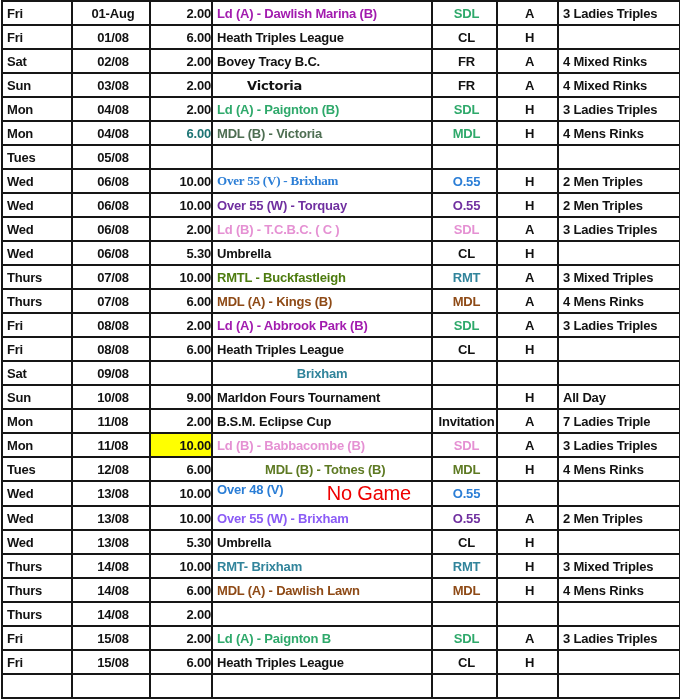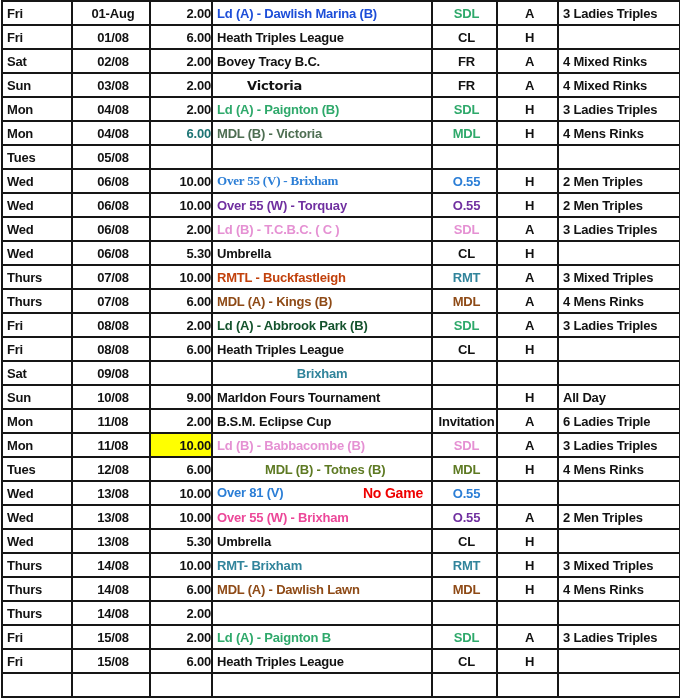--- a/index.html
+++ b/index.html
@@ -44,21 +44,21 @@
   td.c-detail { padding-left: 3px; }
   td.c-event { padding-left: 4px; }
 
   .ev-victoria {
     font-family: "DejaVu Sans", sans-serif; font-size: 16px; font-weight: normal;
     letter-spacing: 0.2px; padding-left: 34px !important;
   }
   .ev-center { text-align: center; padding-left: 0 !important; }
   .lg-small { font-size: 11px; letter-spacing: -0.4px; border-radius: 9px; }
   .note {
-    float: right; margin-right: 8px; font-size: 14px; font-weight: bold;
+    float: right; margin-right: 20px; font-size: 20px; font-weight: normal;
   }
 </style>
 </head>
 <body>
 
 <div class="sheet">
 
 
   <table class="fixtures">
     <colgroup>
@@ -68,21 +68,21 @@
       <col style="width:220px">
         <col style="width:65px">
         <col style="width:61px">
       <col style="width:122px">
     </colgroup>
     <tbody>
         <tr>
           <td class="c-day">Fri</td>
           <td class="c-date">01-Aug</td>
           <td class="c-time">2.00</td>
-          <td class="c-event"><span style="color: #1d4ed8;">Ld (A) - Dawlish Marina (B)</span></td>
+          <td class="c-event"><span style="color: #a21caf;">Ld (A) - Dawlish Marina (B)</span></td>
           <td class="c-league" style="color: rgb(47, 169, 107);">SDL</td>
           <td class="c-venue">A</td>
           <td class="c-detail">3 Ladies Triples</td>
         </tr>
         <tr>
           <td class="c-day">Fri</td>
           <td class="c-date">01/08</td>
           <td class="c-time">6.00</td>
           <td class="c-event"><span>Heath Triples League</span></td>
           <td class="c-league">CL</td>
@@ -167,39 +167,39 @@
           <td class="c-time">5.30</td>
           <td class="c-event"><span>Umbrella</span></td>
           <td class="c-league">CL</td>
           <td class="c-venue">H</td>
           <td class="c-detail"></td>
         </tr>
         <tr>
           <td class="c-day">Thurs</td>
           <td class="c-date">07/08</td>
           <td class="c-time">10.00</td>
-          <td class="c-event"><span style="color: #c2410c;">RMTL - Buckfastleigh</span></td>
+          <td class="c-event"><span style="color: #4d7c0f;">RMTL - Buckfastleigh</span></td>
           <td class="c-league" style="color: rgb(49, 132, 155);">RMT</td>
           <td class="c-venue">A</td>
           <td class="c-detail">3 Mixed Triples</td>
         </tr>
         <tr>
           <td class="c-day">Thurs</td>
           <td class="c-date">07/08</td>
           <td class="c-time">6.00</td>
           <td class="c-event"><span style="color: rgb(142, 74, 22);">MDL (A)  - Kings (B)</span></td>
           <td class="c-league" style="color: rgb(142, 74, 22);">MDL</td>
           <td class="c-venue">A</td>
           <td class="c-detail">4 Mens Rinks</td>
         </tr>
         <tr>
           <td class="c-day">Fri</td>
           <td class="c-date">08/08</td>
           <td class="c-time">2.00</td>
-          <td class="c-event"><span style="color: #14532d;">Ld (A) - Abbrook Park  (B)</span></td>
+          <td class="c-event"><span style="color: #a21caf;">Ld (A) - Abbrook Park  (B)</span></td>
           <td class="c-league" style="color: rgb(47, 169, 107);">SDL</td>
           <td class="c-venue">A</td>
           <td class="c-detail">3 Ladies Triples</td>
         </tr>
         <tr>
           <td class="c-day">Fri</td>
           <td class="c-date">08/08</td>
           <td class="c-time">6.00</td>
           <td class="c-event"><span>Heath  Triples League</span></td>
           <td class="c-league">CL</td>
@@ -224,21 +224,21 @@
           <td class="c-venue">H</td>
           <td class="c-detail">All Day</td>
         </tr>
         <tr>
           <td class="c-day">Mon</td>
           <td class="c-date">11/08</td>
           <td class="c-time">2.00</td>
           <td class="c-event"><span>B.S.M. Eclipse Cup</span></td>
           <td class="c-league lg-small">Invitation</td>
           <td class="c-venue">A</td>
-          <td class="c-detail">6 Ladies Triple</td>
+          <td class="c-detail">7 Ladies Triple</td>
         </tr>
         <tr>
           <td class="c-day">Mon</td>
           <td class="c-date">11/08</td>
           <td class="c-time" style="background: rgb(255, 255, 0);">10.00</td>
           <td class="c-event"><span style="color: rgb(229, 145, 211);">Ld (B) - Babbacombe (B)</span></td>
           <td class="c-league" style="color: rgb(229, 145, 211);">SDL</td>
           <td class="c-venue">A</td>
           <td class="c-detail">3 Ladies Triples</td>
         </tr>
@@ -248,30 +248,30 @@
           <td class="c-time">6.00</td>
           <td class="c-event"><span style="color: rgb(94, 122, 35); padding-left: 48px;">MDL (B)  - Totnes  (B)</span></td>
           <td class="c-league" style="color: rgb(94, 122, 35);">MDL</td>
           <td class="c-venue">H</td>
           <td class="c-detail">4 Mens Rinks</td>
         </tr>
         <tr>
           <td class="c-day">Wed</td>
           <td class="c-date">13/08</td>
           <td class="c-time">10.00</td>
-          <td class="c-event"><span style="color: rgb(43, 126, 214);">Over 81 (V)</span><span class="note" style="color: rgb(238, 0, 0);">No Game</span></td>
+          <td class="c-event"><span style="color: rgb(43, 126, 214);">Over 48 (V)</span><span class="note" style="color: rgb(238, 0, 0);">No Game</span></td>
           <td class="c-league" style="color: rgb(43, 126, 214);">O.55</td>
           <td class="c-venue"></td>
           <td class="c-detail"></td>
         </tr>
         <tr>
           <td class="c-day">Wed</td>
           <td class="c-date">13/08</td>
           <td class="c-time">10.00</td>
-          <td class="c-event"><span style="color: #ec4899; text-align: right;">Over 55 (W)  - Brixham</span></td>
+          <td class="c-event"><span style="color: #8b5cf6; text-align: right;">Over 55 (W)  - Brixham</span></td>
           <td class="c-league" style="color: rgb(112, 48, 160);">O.55</td>
           <td class="c-venue">A</td>
           <td class="c-detail">2 Men Triples</td>
         </tr>
         <tr>
           <td class="c-day">Wed</td>
           <td class="c-date">13/08</td>
           <td class="c-time">5.30</td>
           <td class="c-event"><span>Umbrella</span></td>
           <td class="c-league">CL</td>

